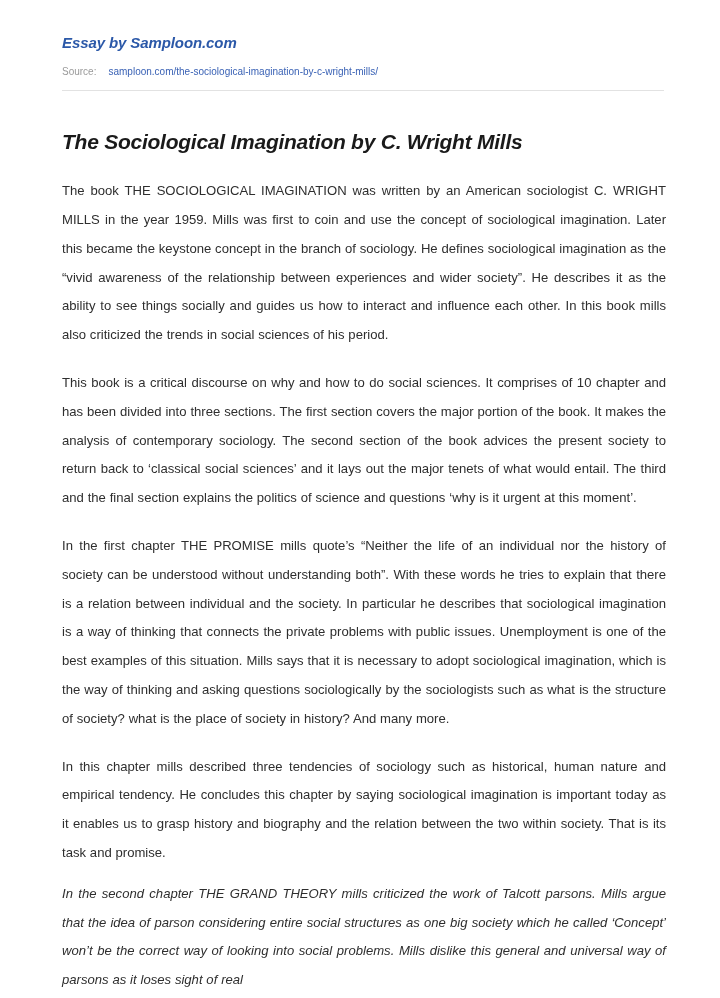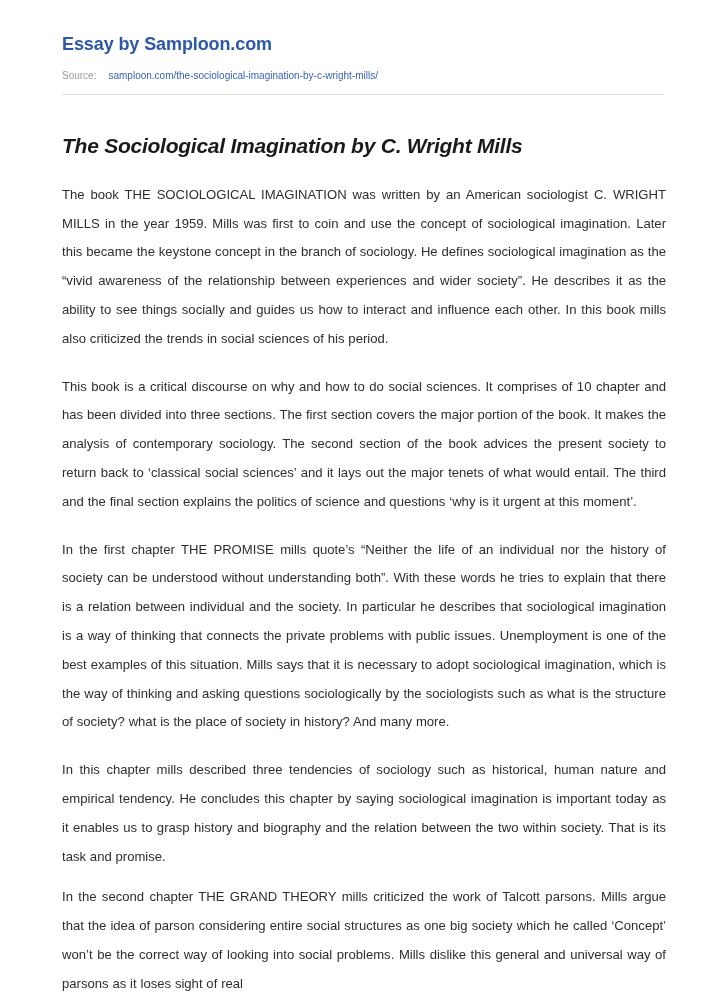--- a/index.html
+++ b/index.html
@@ -23,27 +23,28 @@
     background: #ffffff;
     box-sizing: border-box;
   }
 
   
   .doc-header {
     padding: 34px 56px 0 62px;
   }
 
   .brand {
-    font-size: 18px;
+    font-size: 15px;
     font-weight: bold;
     color: #2b58a8;
     letter-spacing: -0.1px;
     line-height: 1.2;
     margin: 0;
     white-space: nowrap;
+    font-style: italic;
   }
 
   .source-line {
     margin-top: 13px;
     font-size: 10px;
     line-height: 1.4;
     white-space: nowrap;
   }
   .source-label {
     color: #9a9a9a;
@@ -83,20 +84,21 @@
     font-size: 13.1px;
     line-height: 28.8px;
     color: #2e2e2e;
     text-align: justify;
     text-justify: inter-word;
     letter-spacing: 0.0px;
     word-spacing: 0.2px;
   }
   .para:last-child {
     margin-bottom: 8px;
+    font-style: italic;
   }
   
   .para.joined {
     margin-bottom: 12px;
   }
 </style>
 </head>
 <body>
 
 <div class="page">

